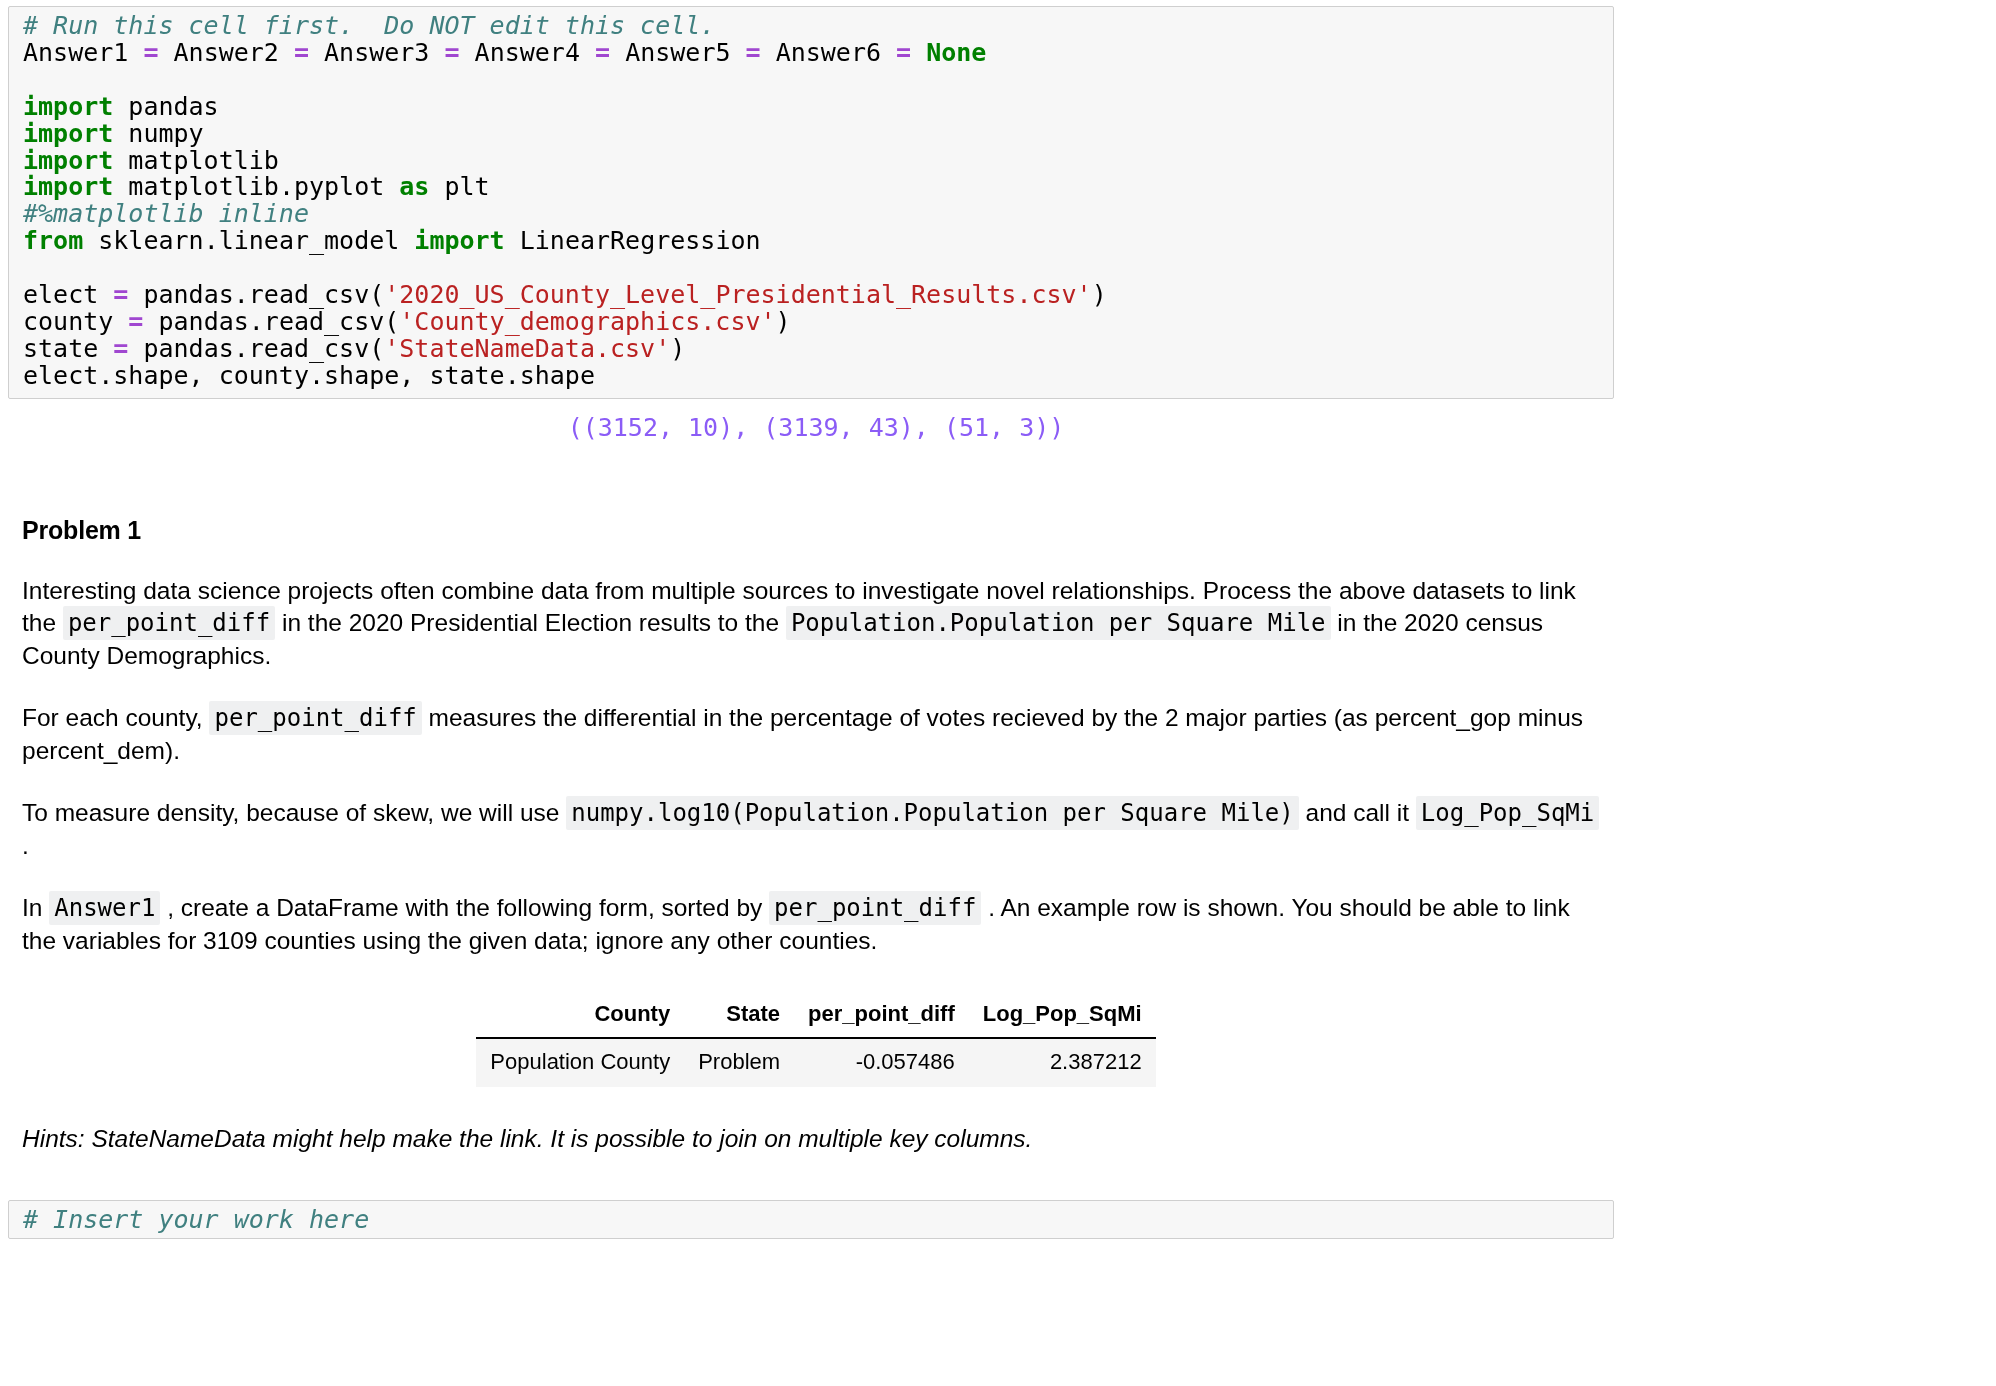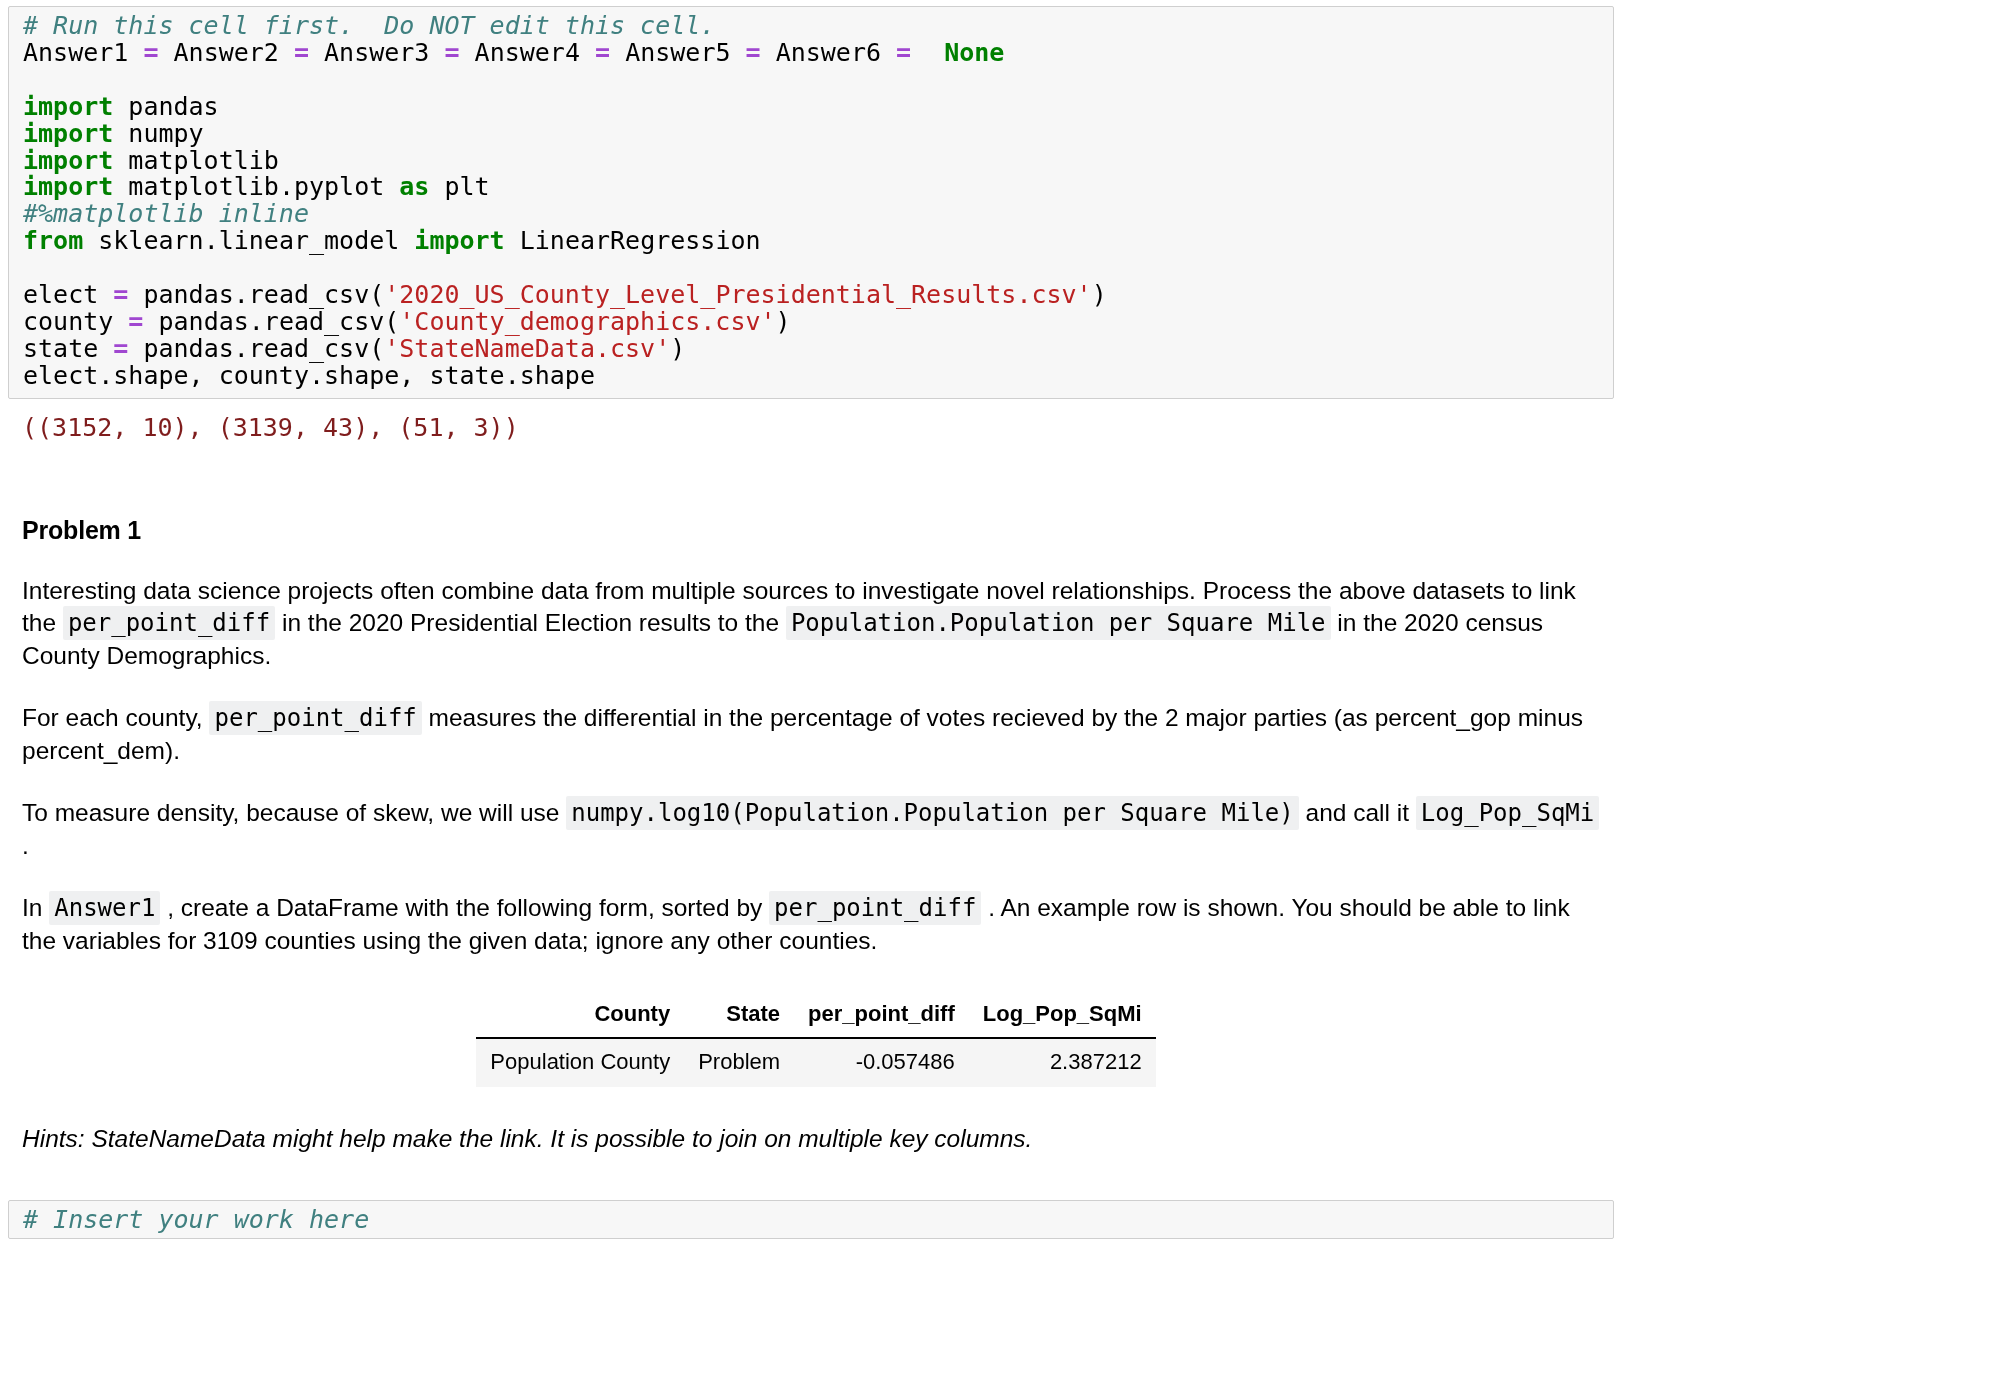--- a/index.html
+++ b/index.html
@@ -37,33 +37,34 @@
     line-height: 26.9px;
     white-space: pre;
     color: #000000;
     letter-spacing: 0px;
   }
   .code-line { min-height: 26.9px; }
 
   .tok-comment { color: #408080; font-style: italic; }
   .tok-keyword { color: #008000; font-weight: bold; }
   .tok-op      { color: #a047d0; font-weight: bold; }
-  .tok-builtin { color: #008000; font-weight: bold; margin-left: 18px; }
+  .tok-builtin { color: #008000; font-weight: bold; }
   .tok-string  { color: #ba2121; }
   .tok-plain   { color: #000000; }
 
   
   .cell-output {
     margin: 12px 8px 0 8px;
     padding: 2px 14px 0 14px;
     font-family: "DejaVu Sans Mono", "Liberation Mono", monospace;
     font-size: 25px;
     line-height: 30px;
-    color: #7f1d1d;
+    color: #8b5cf6;
     white-space: pre;
+    text-align: center;
   }
 
   
   .markdown {
     margin: 0 8px;
     padding: 0 14px;
     box-sizing: border-box;
   }
   h2.heading {
     font-size: 25px;

